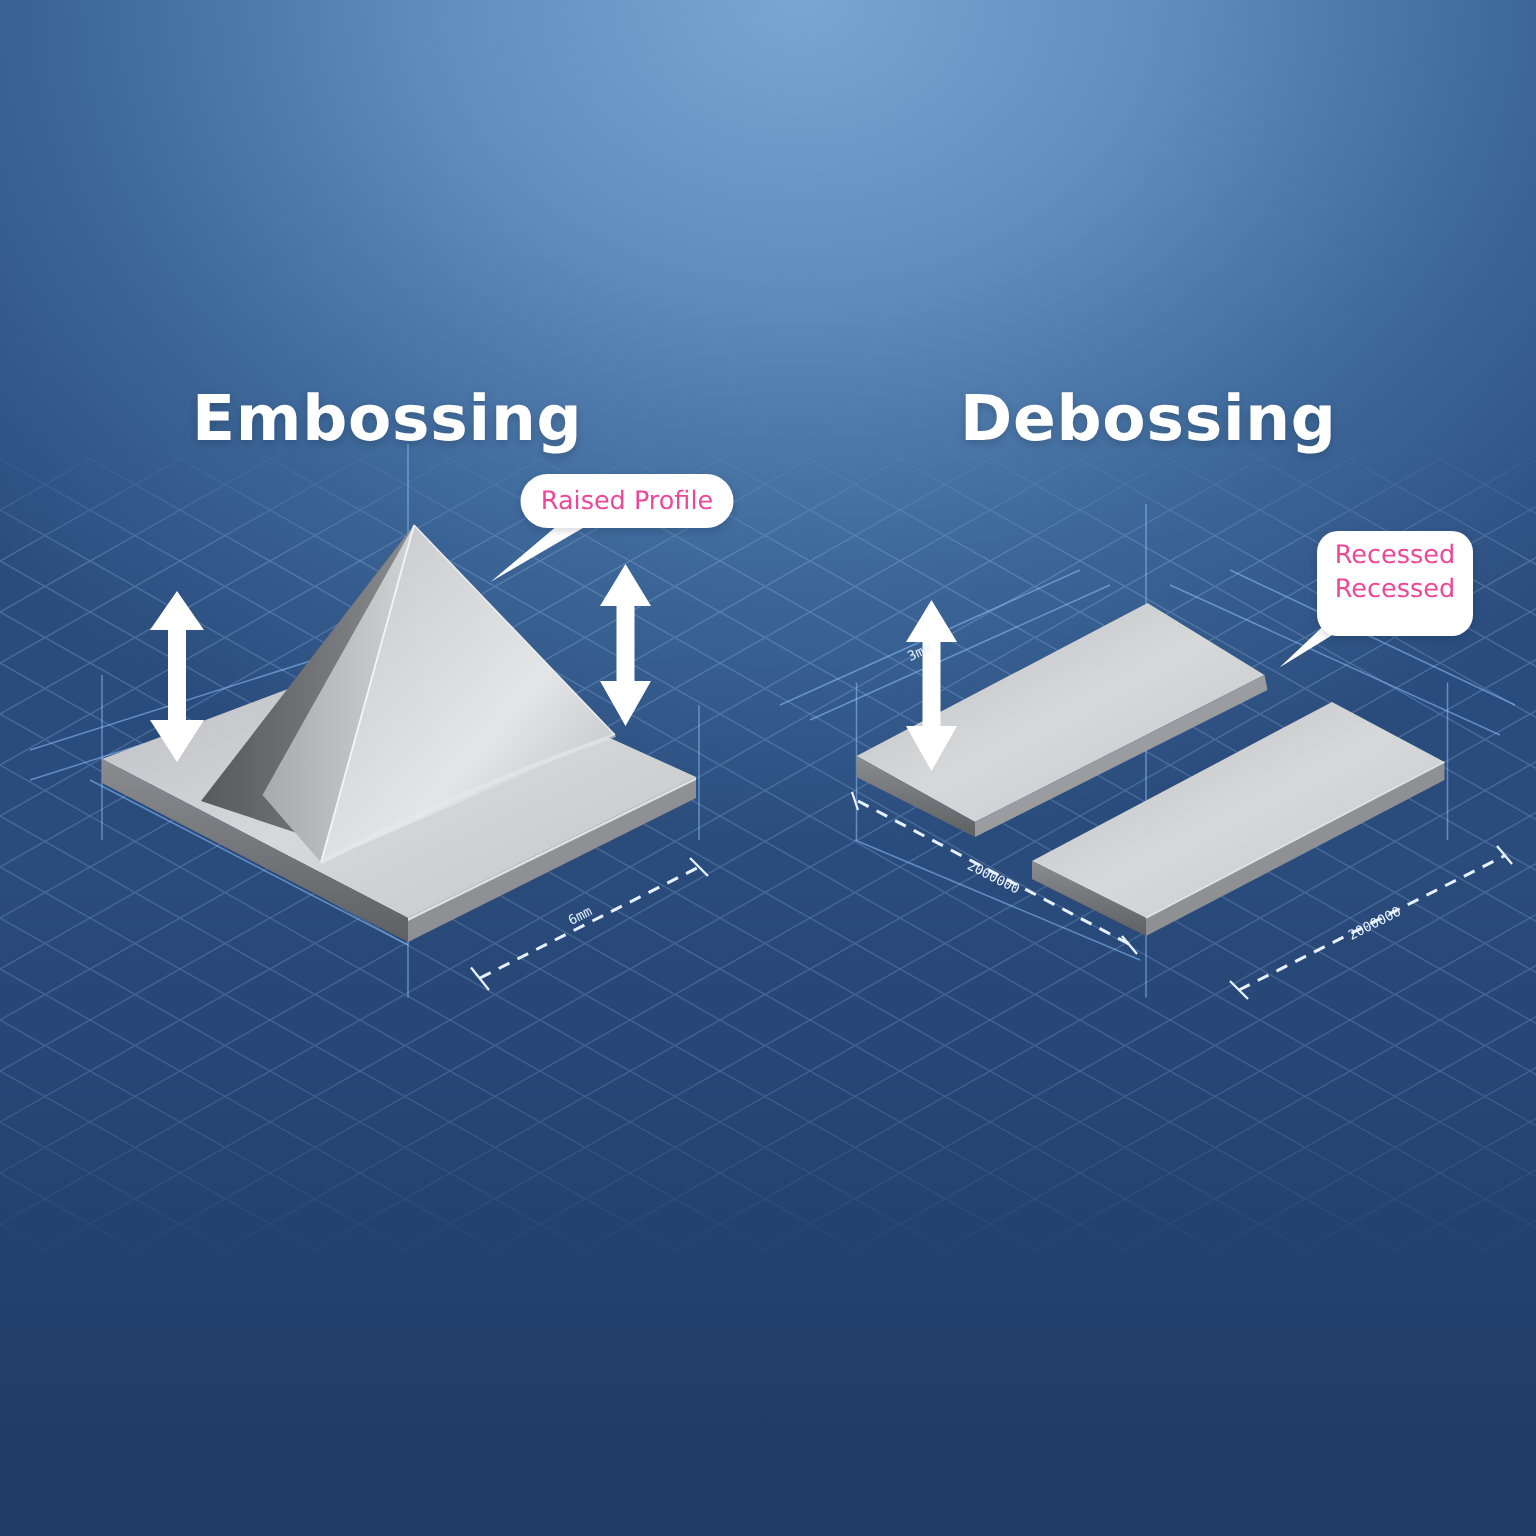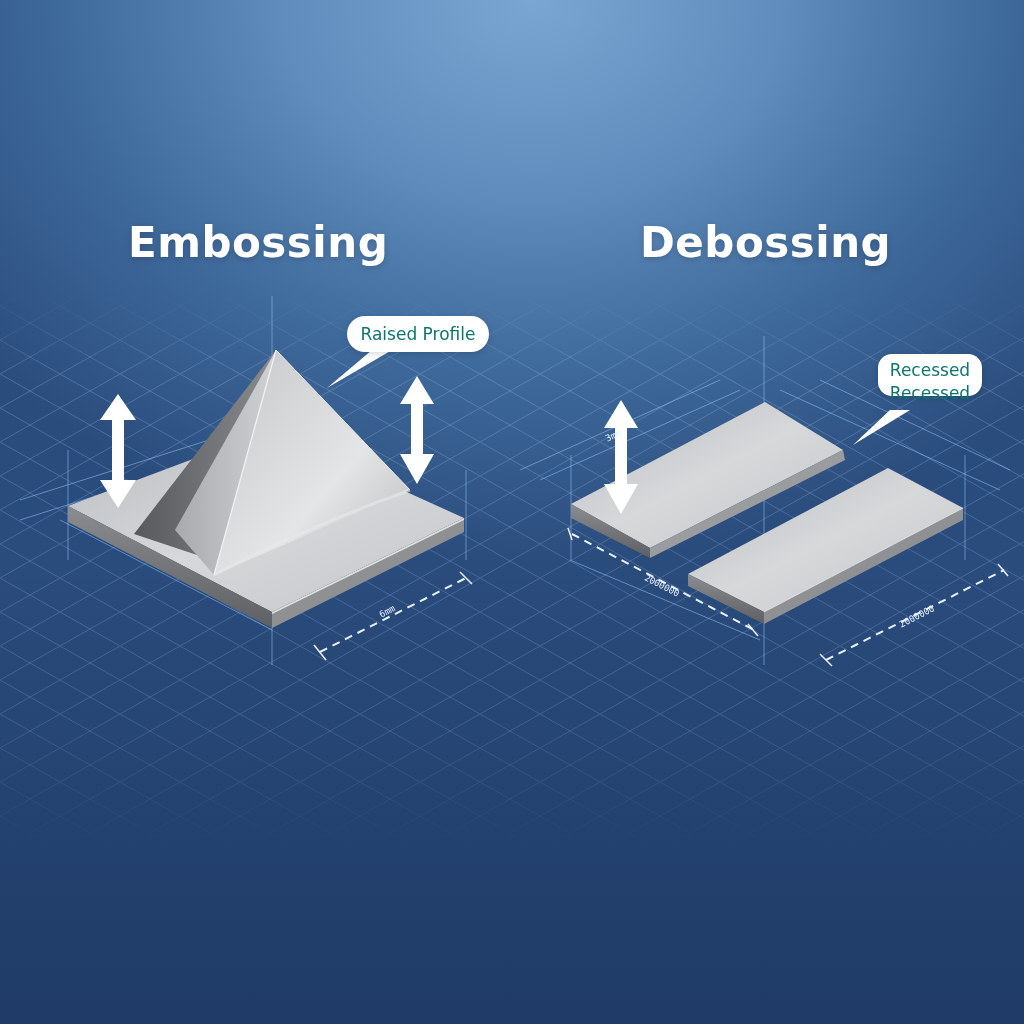--- a/index.html
+++ b/index.html
@@ -9,31 +9,31 @@
       font-family: "DejaVu Sans", sans-serif;
     }
     .bg-fade {
       position: absolute; inset: 0;
       background: linear-gradient(to bottom, rgba(0,0,0,0) 0%, rgba(0,0,0,0) 55%, rgba(10,25,60,0.35) 100%);
       pointer-events: none;
     }
     svg.scene { position: absolute; left: 0; top: 0; }
     .title {
       position: absolute; color: #ffffff; font-weight: bold; font-size: 42px;
-      letter-spacing: 0.5px; text-shadow: 0 2px 6px rgba(0,0,0,0.18);
+      letter-spacing: 0.5px; text-shadow: 0 2px 6px rgba(0,0,0,0.18); margin-top: 36px;
     }
     .title.emb { left: 128px; top: 218px; }
     .title.deb { left: 640px; top: 218px; text-align: center; }
     .callout {
-      position: absolute; background: #ffffff; color: #0f766e;
+      position: absolute; background: #ffffff; color: #ec4899;
       border-radius: 14px; font-size: 17px; text-align: center; line-height: 23px;
       box-shadow: 0 2px 6px rgba(0,0,0,0.15);
     }
     .callout.raised { left: 347px; top: 316px; width: 142px; height: 36px; line-height: 36px; border-radius: 18px; }
-    .callout.recessed { left: 878px; top: 354px; width: 104px; height: 42px; padding-top: 5px; box-sizing: border-box; }
+    .callout.recessed { left: 878px; top: 354px; width: 104px; height: 70px; padding-top: 5px; box-sizing: border-box; }
     .dim-label {
       position: absolute; color: #e8f1ff; font-size: 9px; font-family: "DejaVu Sans Mono", monospace;
       transform-origin: left center;
     }
   </style>
 </head>
 <body>
 
 <div class="bg-fade"></div>
 

